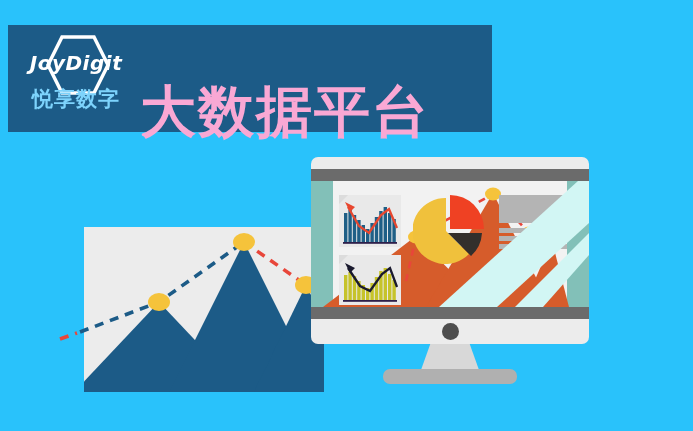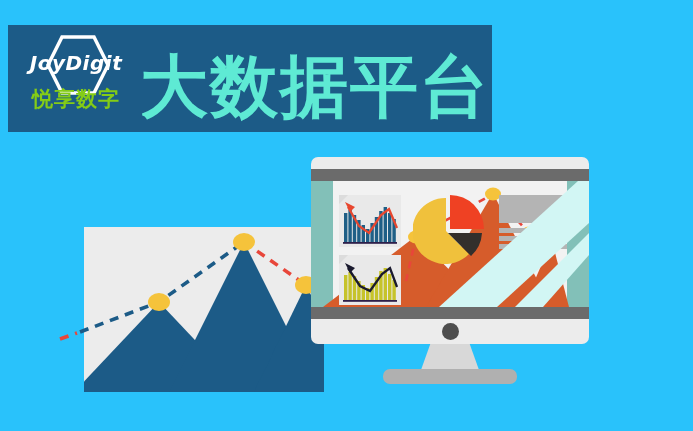--- a/index.html
+++ b/index.html
@@ -54,33 +54,33 @@
     font-family: "DejaVu Sans", sans-serif;
     line-height: 1;
     font-style: italic;
   }
   .logo-cn {
     position: absolute;
     left: 0px;
     top: 56px;
     width: 112px;
     text-align: center;
-    color: #84cc16;
+    color: #7dd3fc;
     font-size: 21px;
     font-weight: bold;
     letter-spacing: 1px;
     line-height: 1;
     font-family: "DejaVu Sans", sans-serif;
   }
   .banner-title {
     position: absolute;
     left: 132px;
-    top: 28px;
-    color: #5eead4;
-    font-size: 68px;
+    top: 59px;
+    color: #f9a8d4;
+    font-size: 56px;
     font-weight: bold;
     letter-spacing: 2px;
     line-height: 1;
     font-family: "DejaVu Sans", sans-serif;
     white-space: nowrap;
   }
 
   
   .left-panel {
     position: absolute;

